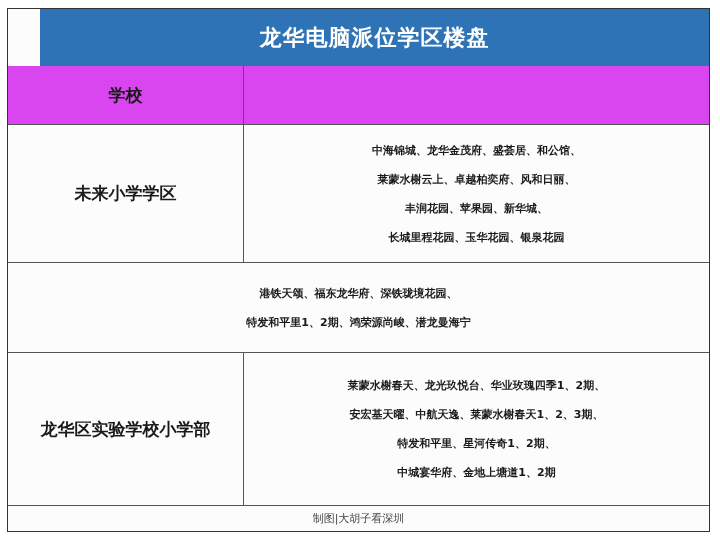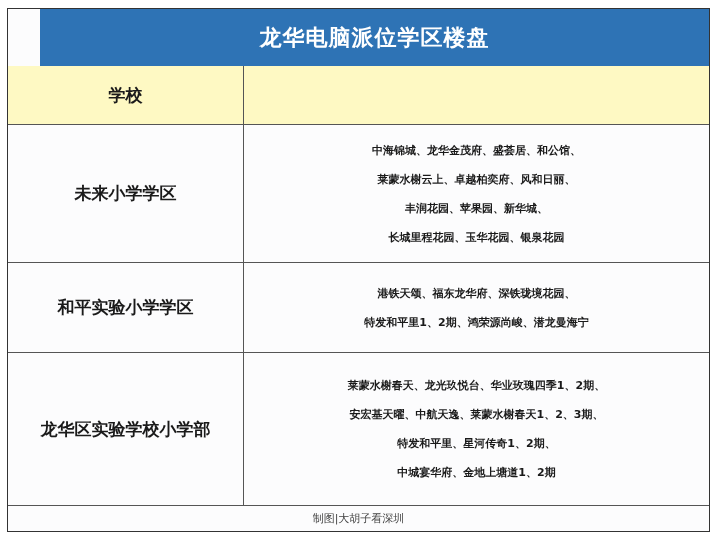--- a/index.html
+++ b/index.html
@@ -23,21 +23,21 @@
     width: 236px; border-right: 1.5px solid #555; box-sizing: border-box;
     display: flex; align-items: center; justify-content: center;
     font-size: 17px; font-weight: bold; color: #1a1a1a; text-align: center;
   }
   .cell-props {
     flex: 1; display: flex; flex-direction: column;
     align-items: center; justify-content: center;
     font-size: 11px; font-weight: bold; color: #1a1a1a; line-height: 29px;
     text-align: center;
   }
-  .header-row { top: 57px; height: 59px; background: #fef9c3; }
+  .header-row { top: 57px; height: 59px; background: #d946ef; }
   .header-row .cell-school, .header-row .cell-props { font-size: 17px; }
   .r1 { top: 116px; height: 138px; }
   .r2 { top: 254px; height: 90px; }
   .r3 { top: 344px; height: 153px; border-bottom: 1.5px solid #555; }
   .footer {
     position: absolute; left: 0; right: 0; top: 497px; bottom: 0;
     display: flex; align-items: center; justify-content: center;
     font-size: 11px; color: #444;
   }
 </style>
@@ -55,21 +55,20 @@
     <div class="cell-school">未来小学学区</div>
     <div class="cell-props">
       <div>中海锦城、龙华金茂府、盛荟居、和公馆、</div>
       <div>莱蒙水榭云上、卓越柏奕府、风和日丽、</div>
       <div>丰润花园、苹果园、新华城、</div>
       <div>长城里程花园、玉华花园、银泉花园</div>
     </div>
   </div>
 
   <div class="row r2">
-    <div class="cell-school">和平实验小学学区</div>
     <div class="cell-props">
       <div>港铁天颂、福东龙华府、深铁珑境花园、</div>
       <div>特发和平里1、2期、鸿荣源尚峻、潜龙曼海宁</div>
     </div>
   </div>
 
   <div class="row r3">
     <div class="cell-school">龙华区实验学校小学部</div>
     <div class="cell-props">
       <div>莱蒙水榭春天、龙光玖悦台、华业玫瑰四季1、2期、</div>

